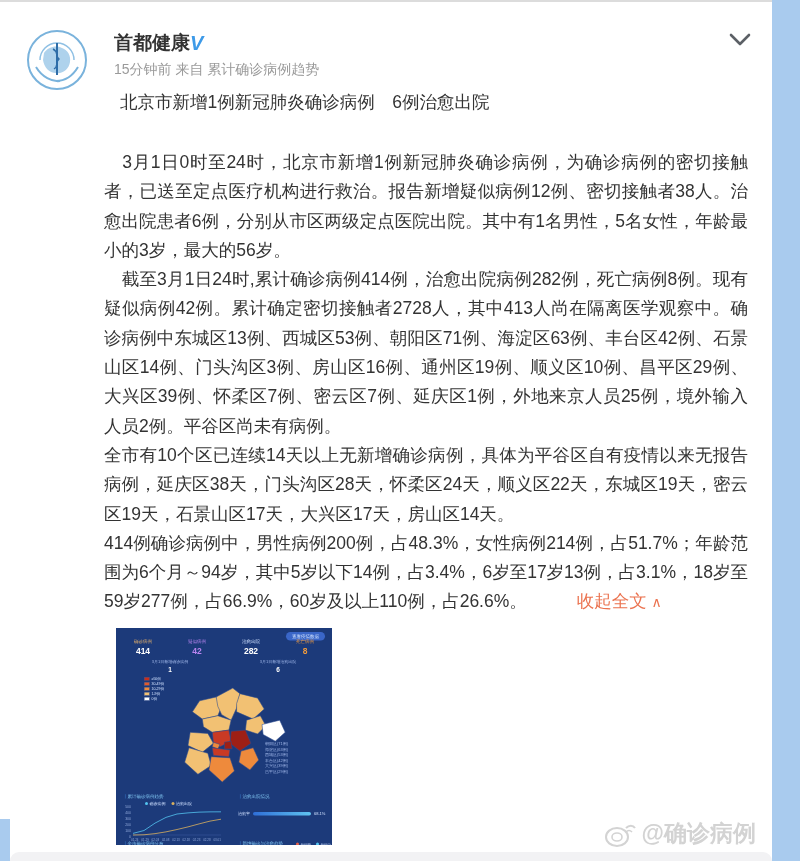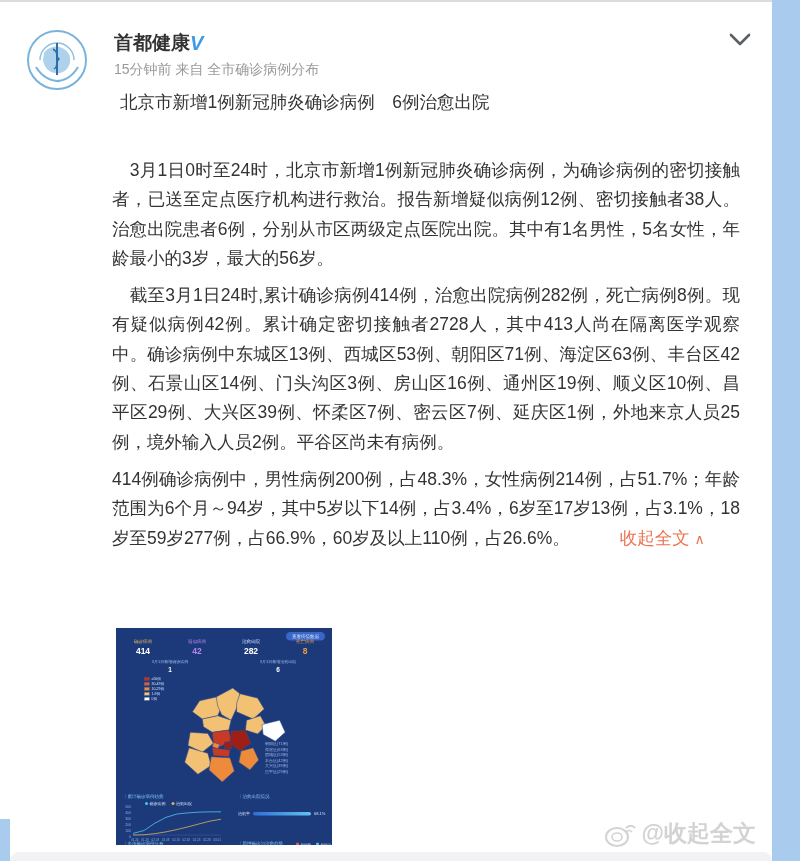--- a/index.html
+++ b/index.html
@@ -15,21 +15,21 @@
   .avatar { position:absolute; left:26px; top:29px; width:62px; height:62px; border-radius:50%; overflow:hidden; }
   .author-row { position:absolute; left:114px; top:30px; display:flex; align-items:center; }
   .author-name { font-size:19px; font-weight:bold; color:#333; }
   .v-badge { font-size:20px; font-weight:bold; color:#3d9ae8; font-style:italic; }
   .meta-line { position:absolute; left:114px; top:61px; font-size:14px; color:#9a9a9a; }
   .collapse-chevron-top { position:absolute; left:726px; top:30px; width:28px; height:20px; cursor:pointer; }
 
   
   .post-title { position:absolute; left:120px; top:90px; width:645px; font-size:17.5px; color:#333; }
   .post-body { position:absolute; left:104px; top:148px; width:644px; font-size:17.5px; line-height:29.3px; color:#333; text-align:justify; }
-  .post-body p { margin:8px; }
+  .post-body p { margin:0; }
   .collapse-link { color:#eb7350; cursor:pointer;padding-left:45px; }
   .collapse-caret { color:#eb7350; font-size:14px; cursor:pointer; }
 
   
   .post-image { position:absolute; left:116px; top:628px; width:216px; height:217px; overflow:hidden; cursor:pointer; background:#1c3a7a; }
   .dash-inner { position:absolute; left:0; top:0; width:432px; height:434px; transform:scale(0.5); transform-origin:0 0; background:#1c3a7a; color:#cfe0ff; }
   .dash-btn { position:absolute; right:14px; top:8px; height:17px; padding:2px 12px; background:#3a66c8; border-radius:9px; font-size:9px; color:#d6e6ff; line-height:13px; }
   .dash-stats { position:absolute; left:0; top:20px; width:432px; display:flex; justify-content:space-around; text-align:center; }
   .dash-stat .lbl { font-size:9px; margin-bottom:3px; }
   .dash-stat .val { font-size:17px; font-weight:bold; }
@@ -76,29 +76,30 @@
       <line x1="31" y1="14" x2="31" y2="46" stroke="#2e6da8" stroke-width="2"></line>
       <path d="M27 20 C33 23 29 27 33 30 C29 33 33 37 28 40" fill="none" stroke="#2e6da8" stroke-width="1.4"></path>
       <path d="M10 38 C16 48 26 53 34 52" fill="none" stroke="#7ab3dc" stroke-width="2"></path>
       <path d="M52 38 C46 48 38 52 30 52" fill="none" stroke="#7ab3dc" stroke-width="2"></path>
     </svg>
   </div>
   <div class="author-row">
     <span class="author-name">首都健康</span>
     <span class="v-badge">V</span>
   </div>
-  <div class="meta-line">15分钟前 来自 全市确诊病例分布</div>
+  <div class="meta-line">15分钟前 来自 累计确诊病例趋势</div>
   <svg class="collapse-chevron-top" viewBox="0 0 28 20">
     <polyline points="5,5 14,14 23,5" fill="none" stroke="#5c6066" stroke-width="2.6" stroke-linecap="round" stroke-linejoin="round"></polyline>
   </svg>
 
   <div class="post-title">北京市新增1例新冠肺炎确诊病例　6例治愈出院</div>
   <div class="post-body">
     <p>　3月1日0时至24时，北京市新增1例新冠肺炎确诊病例，为确诊病例的密切接触者，已送至定点医疗机构进行救治。报告新增疑似病例12例、密切接触者38人。治愈出院患者6例，分别从市区两级定点医院出院。其中有1名男性，5名女性，年龄最小的3岁，最大的56岁。</p>
     <p>　截至3月1日24时,累计确诊病例414例，治愈出院病例282例，死亡病例8例。现有疑似病例42例。累计确定密切接触者2728人，其中413人尚在隔离医学观察中。确诊病例中东城区13例、西城区53例、朝阳区71例、海淀区63例、丰台区42例、石景山区14例、门头沟区3例、房山区16例、通州区19例、顺义区10例、昌平区29例、大兴区39例、怀柔区7例、密云区7例、延庆区1例，外地来京人员25例，境外输入人员2例。平谷区尚未有病例。</p>
+    <p>全市有10个区已连续14天以上无新增确诊病例，具体为平谷区自有疫情以来无报告病例，延庆区38天，门头沟区28天，怀柔区24天，顺义区22天，东城区19天，密云区19天，石景山区17天，大兴区17天，房山区14天。</p>
     <p><span>414例确诊病例中，男性病例200例，占48.3%，女性病例214例，占51.7%；年龄范围为6个月～94岁，其中5岁以下14例，占3.4%，6岁至17岁13例，占3.1%，18岁至59岁277例，占66.9%，60岁及以上110例，占26.6%。</span>
       <span class="collapse-link">收起全文</span>
       <span class="collapse-caret">∧</span>
     </p>
   </div>
 
   <div class="post-image">
     <div class="dash-inner">
       <div class="dash-btn">查看疫情数据</div>
       <div class="dash-stats" id="dash-stats">
@@ -227,15 +228,15 @@
       </div>
   </div>
 
   <div class="watermark">
     <svg width="32" height="28" viewBox="0 0 32 28">
       <ellipse cx="13" cy="17" rx="11" ry="9" fill="none" stroke="#d3d3d3" stroke-width="2"></ellipse>
       <ellipse cx="13" cy="17" rx="5" ry="4" fill="none" stroke="#d3d3d3" stroke-width="1.6"></ellipse>
       <path d="M22 8 C25 5 29 5 31 8" fill="none" stroke="#d3d3d3" stroke-width="2"></path>
       <path d="M22 12 C24 10 26 10 28 12" fill="none" stroke="#d3d3d3" stroke-width="1.6"></path>
     </svg>
-    <span>@收起全文</span>
+    <span>@确诊病例</span>
   </div>
 </div>
 
 </body></html>

